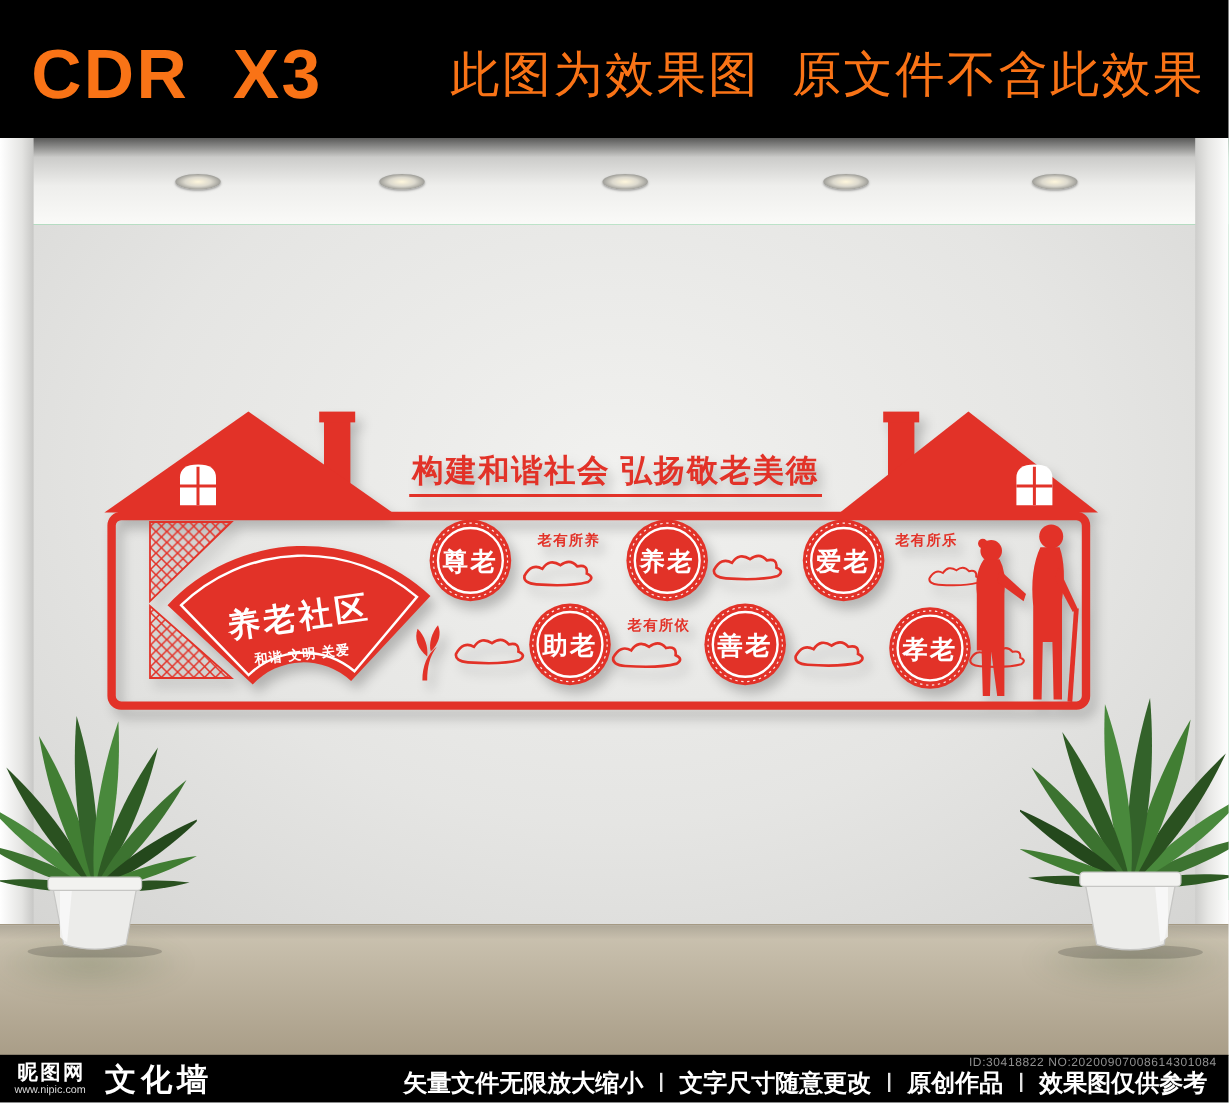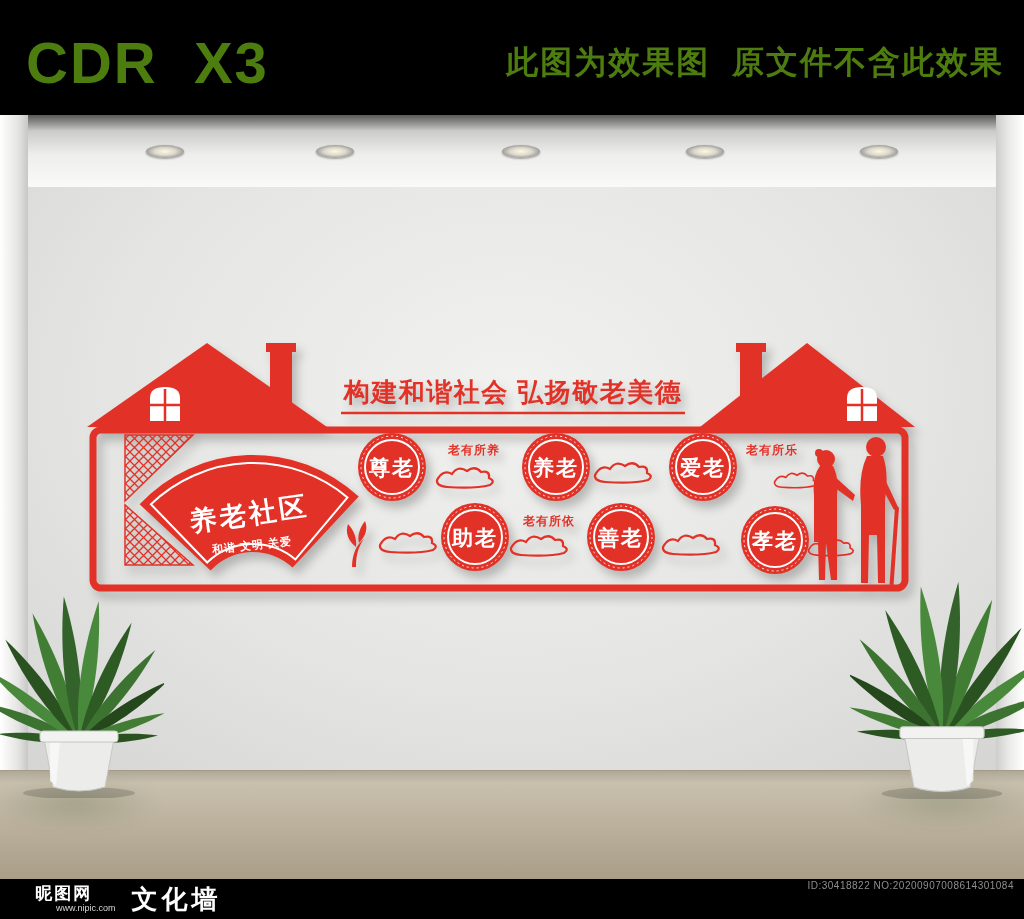--- a/index.html
+++ b/index.html
@@ -1,25 +1,25 @@
 <!DOCTYPE html>
 <html><head>
 <meta charset="utf-8">
 <style>
   :root{ --red:#e23228; }
   html,body{margin:0;padding:0;background:#fff;}
   .page{position:relative;width:1024px;height:919px;overflow:hidden;background:#fff;
         font-family:"Liberation Sans",sans-serif;}
 
   
-  .top-bar{position:absolute;top:0;left:0;width:1024px;height:115px;background:#000;color:#4d7c0f;
+  .top-bar{position:absolute;top:0;left:0;width:1024px;height:115px;background:#000;color:#f97316;
            display:flex;align-items:center;justify-content:space-between;box-sizing:border-box;
            padding:10px 20px 0 26px;}
   .product{font-size:58px;font-weight:bold;white-space:pre;letter-spacing:2px;}
-  .notice{font-size:32px;font-weight:bold;letter-spacing:2px;white-space:pre;}
+  .notice{font-size:41px;font-weight:normal;letter-spacing:2px;white-space:pre;}
 
   
   .scene{position:absolute;top:115px;left:0;width:1024px;height:635px;background:#22c55e;}
   .ceiling{position:absolute;top:0;left:0;right:0;height:72px;
            background:linear-gradient(#b4b4b2,#eeeeec 55%,#fafaf8);}
   .ceiling::before{content:"";position:absolute;top:0;left:0;right:0;height:16px;
            background:linear-gradient(rgba(0,0,0,.5),transparent);}
   .light{position:absolute;top:30px;width:38px;height:13px;border-radius:50%;
          background:radial-gradient(ellipse at center,#fff7dd 0%,#dcd9ce 40%,#8e8e8a 78%,#b3b3af 100%);
          box-shadow:0 1px 2px rgba(0,0,0,.35);}
@@ -54,23 +54,23 @@
           fill:var(--red);letter-spacing:1px;}
 
   
   .plant{position:absolute;}
   .plant.left{left:-6px;top:468px;width:170px;height:215px;}
   .plant.right{right:-10px;top:452px;width:184px;height:232px;transform:scaleX(-1);}
 
   
   .bottom-bar{position:absolute;bottom:0;left:0;width:1024px;height:40px;background:#000;color:#fff;
               display:flex;align-items:center;box-sizing:border-box;padding:0 12px;gap:16px;}
-  .logo{line-height:1;text-align:center;}
+  .logo{line-height:1;text-align:right;}
   .logo .name{font-size:17px;font-weight:bold;letter-spacing:2px;}
-  .logo .url{font-size:9px;color:#d8d8d8;margin-top:2px;margin-left:44px;}
+  .logo .url{font-size:9px;color:#d8d8d8;margin-top:2px;}
   .bar-title{font-size:26px;font-weight:bold;letter-spacing:4px;text-align:right;}
   .features{display:flex;align-items:center;gap:14px;margin-left:auto;margin-right:6px;
             font-size:20px;font-weight:bold;margin-top:6px;}
   .divider{width:2px;height:16px;background:#e3e3e3;}
   .id-text{position:absolute;top:1px;right:10px;font-size:10px;color:#8f8f8f;letter-spacing:.5px;margin-left:29px;}
 </style>
 </head>
 <body>
 
 <div class="page">
@@ -230,16 +230,25 @@
       <use href="#plantG"></use>
     </svg>
   </div>
 
   <div class="bottom-bar">
     <div class="logo">
       <div class="name">昵图网</div>
       <div class="url">www.nipic.com</div>
     </div>
     <div class="bar-title">文化墙</div>
+    <div class="features">
+      <span>矢量文件无限放大缩小</span>
+      <span class="divider"></span>
+      <span>文字尺寸随意更改</span>
+      <span class="divider"></span>
+      <span>原创作品</span>
+      <span class="divider"></span>
+      <span>效果图仅供参考</span>
+    </div>
     <div class="id-text">ID:30418822 NO:20200907008614301084</div>
   </div>
 
 </div>
 
 </body></html>

